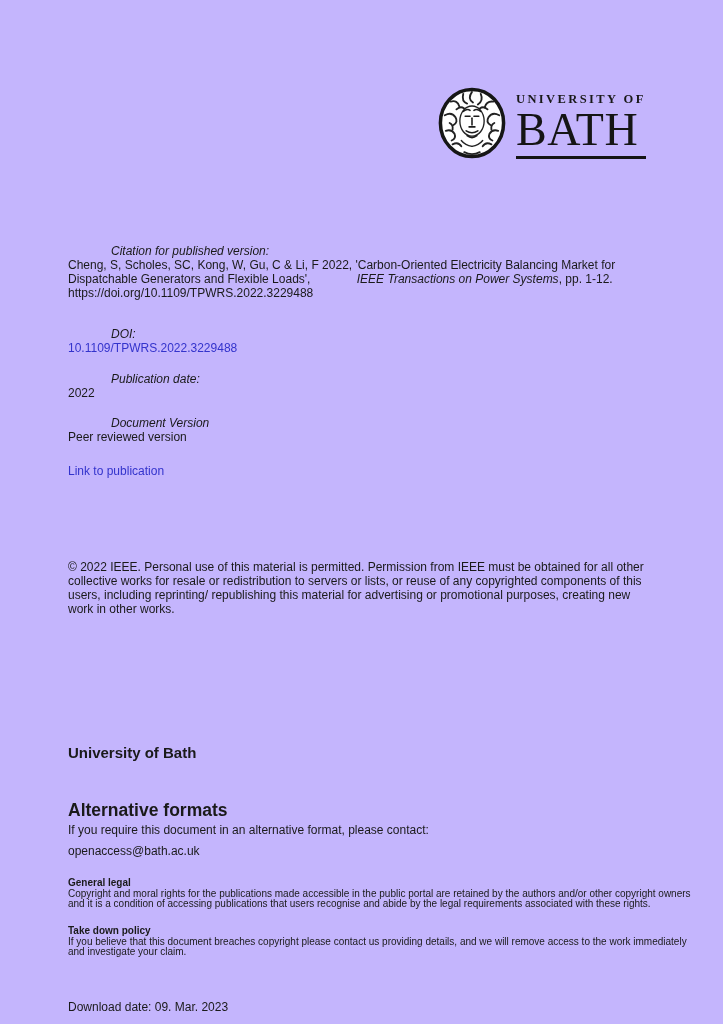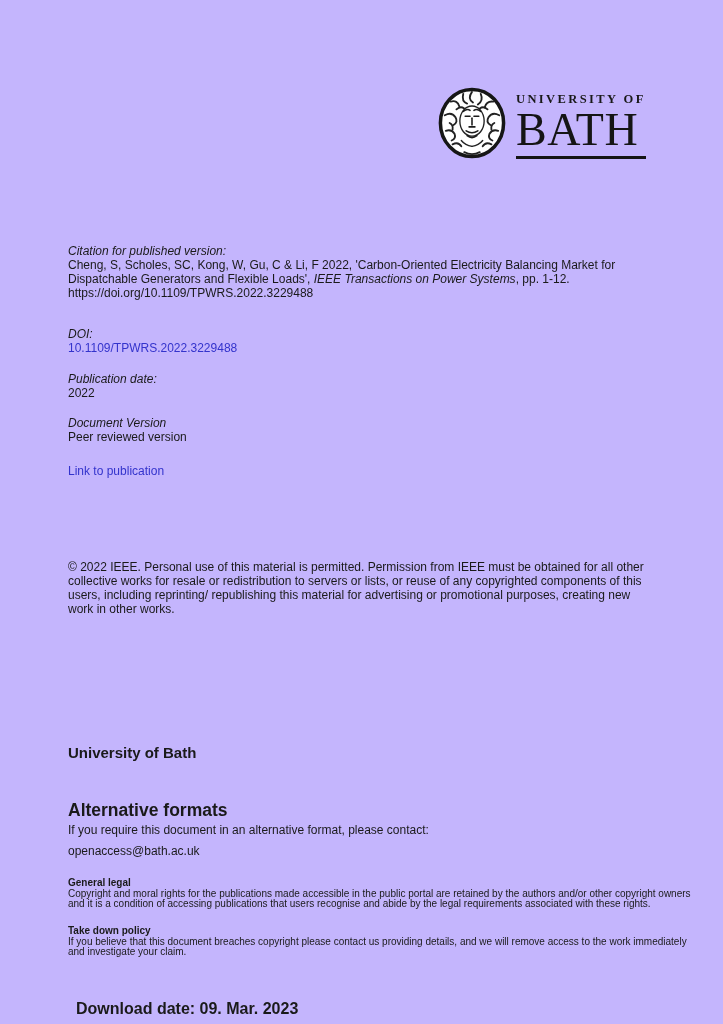--- a/index.html
+++ b/index.html
@@ -39,33 +39,33 @@
     line-height: 44px;
     letter-spacing: 0.5px;
     color: #151515;
     margin-top: 1px;
     white-space: nowrap;
   }
   .logo-rule { height: 2.6px; background: #151515; margin-top: 4px; width: 130px; }
 
   
   .blk { left: 68px; font-size: 12px; line-height: 14px; }
-  .it { font-style: italic; }
+  .it { font-style: italic; margin-left: 43px; }
   .nowrap { white-space: nowrap; }
   a.link, .link { color: #3333cc; text-decoration: none; cursor: pointer; }
 
   .uob-heading { left: 68px; font-size: 15px; font-weight: 700; }
 
   .alt-heading { font-size: 17.5px; font-weight: 700; line-height: 20px; }
   .alt-body { font-size: 12px; line-height: 21px; }
 
   .small-blk { left: 68px; font-size: 10px; line-height: 10.5px; }
   .small-heading { font-weight: 700; }
 
-  .footer-date { left: 76px; font-size: 16px; font-weight: bold; }
+  .footer-date { left: 68px; font-size: 12px; }
 </style>
 </head>
 <body>
 
 <div class="page">
 
   <div class="abs logo-wrap">
     <svg class="emblem" viewBox="0 0 72 76" xmlns="http://www.w3.org/2000/svg" fill="none">
       <ellipse cx="36" cy="38" rx="32.5" ry="34.5" stroke="#161616" stroke-width="3.6" fill="#ffffff"></ellipse>
 

